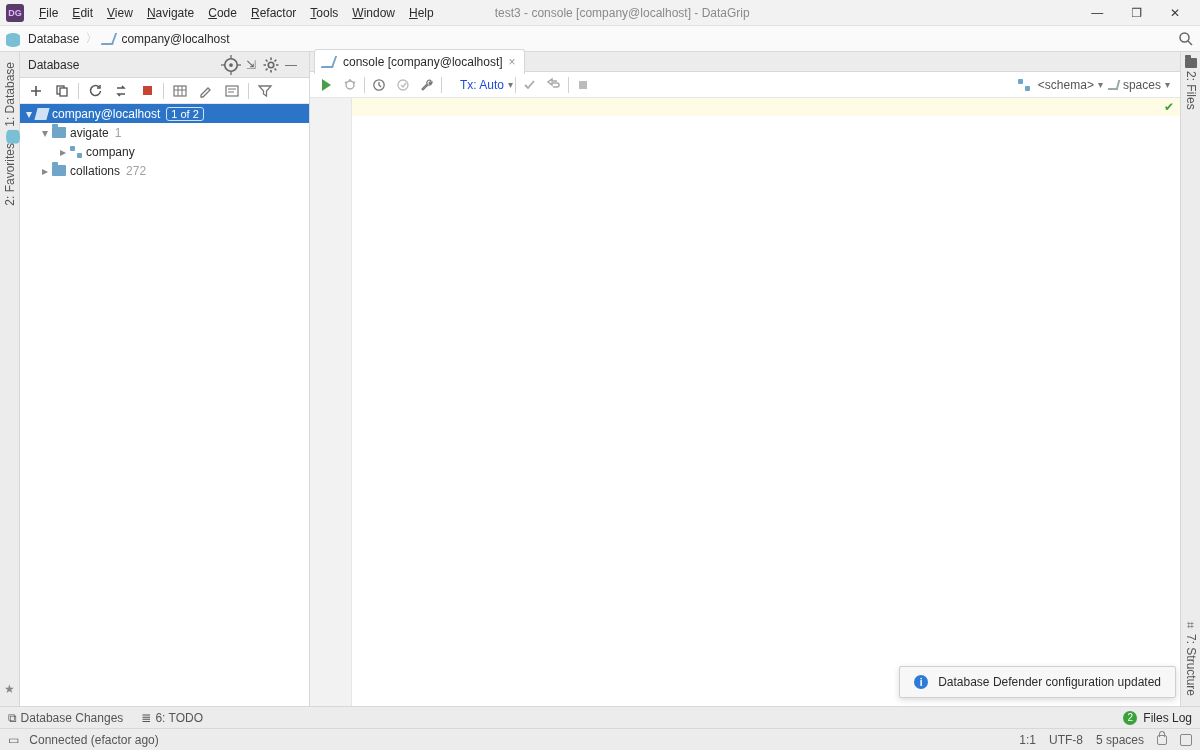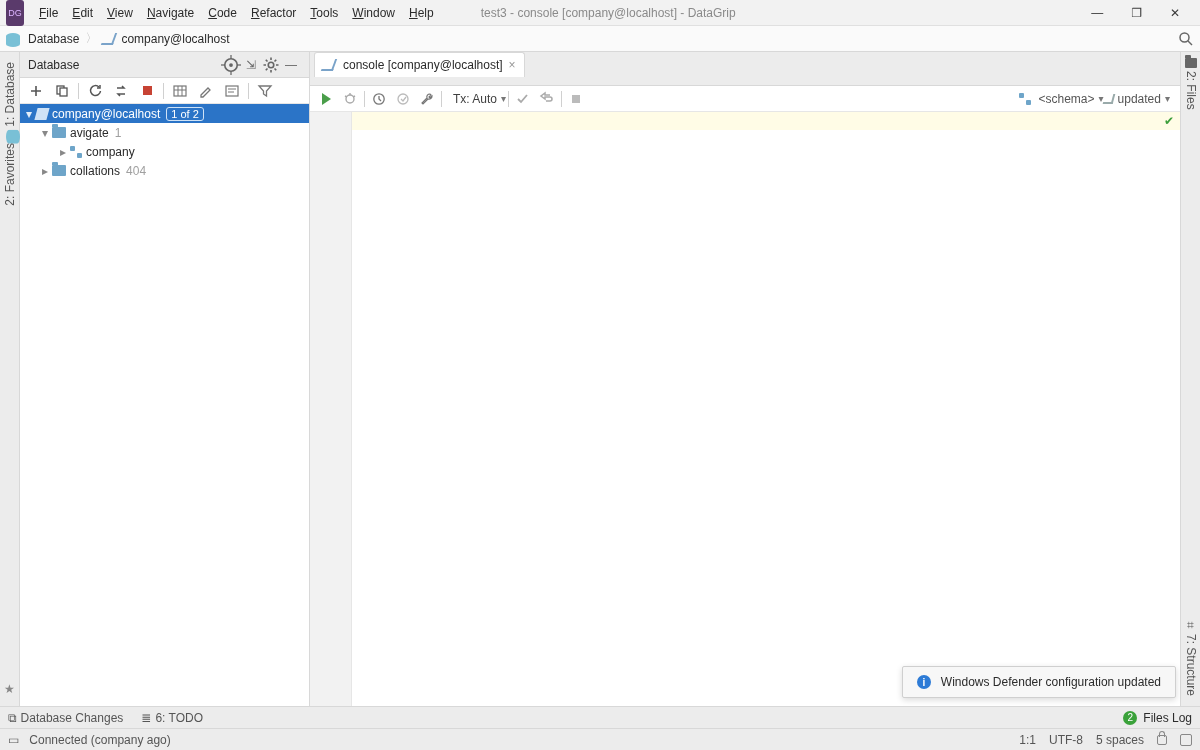--- a/index.html
+++ b/index.html
@@ -1,23 +1,23 @@
 <!DOCTYPE html>
 <html><head>
 <meta charset="utf-8">
 <style>
 * { box-sizing: border-box; margin: 0; padding: 0; font-family: "Segoe UI", Arial, sans-serif; font-size: 12px; }
 body { width: 1200px; height: 750px; background: #f2f2f2; overflow: hidden; position: relative; color: #2b2b2b; }
 
 
 .menubar { height: 26px; background: #f2f2f2; display: flex; align-items: center; padding: 0 6px; border-bottom: 1px solid #e0e0e0; }
-.app-icon { width: 18px; height: 26px; background:#5a3a6b; border-radius:3px; margin-right:8px; display:flex; align-items:center; justify-content:center; color:#dcb4ff; font-size:9px; font-weight:normal; }
+.app-icon { width: 18px; height: 18px; background:#5a3a6b; border-radius:3px; margin-right:8px; display:flex; align-items:center; justify-content:center; color:#dcb4ff; font-size:9px; font-weight:bold; }
 .menu-item { padding: 0 7px; cursor: default; }
 .menu-item u { text-decoration: underline; }
-.title-text { margin-left: 0; color: #8a8a8a; padding-left: 40px; }
+.title-text { margin-left: 14px; color: #8a8a8a; padding-left: 40px; }
 .win-controls { margin-left: auto; display:flex; gap: 28px; padding-right: 14px; color:#3a3a3a; }
 .win-controls span { cursor: default; }
 
 
 .navbar { height: 26px; background:#fafafa; border-bottom:1px solid #d8d8d8; display:flex; align-items:center; padding:0 6px; }
 .db-cyl { width:14px; height:12px; display:inline-block; margin-right:4px; }
 .db-cyl::before { content:""; display:block; width:14px; height:14px; background:
  radial-gradient(ellipse 7px 2px at 50% 2px, #79c0d6 98%, transparent 100%),
  linear-gradient(#79c0d6,#79c0d6);
  border-radius:7px/3px; }
@@ -65,29 +65,29 @@
 .schema-ic::before, .schema-ic::after { content:""; position:absolute; width:5px; height:5px; background:#6ea5c9; border-radius:1px; }
 .schema-ic::before{ left:0; top:0; }
 .schema-ic::after{ right:0; bottom:0; }
 .dim { color:#a0a0a0; margin-left:6px; }
 .badge { border:1px solid #9dbde0; border-radius:3px; padding:0 4px; margin-left:6px; font-size:11px; }
 .tree-row.selected .badge{ border-color:#cfe2f6; }
 .ds-ic { width:12px; height:12px; transform:skewX(-15deg); background:#cfe2f6; margin-right:4px; display:inline-block; }
 
 
 .editor-wrap { flex:1; display:flex; flex-direction:column; background:#fff; }
-.tabbar { height:34px; background:#ececec; border-bottom:1px solid #d8d8d8; display:flex; align-items:flex-start; padding-left:4px; }
+.tabbar { height:20px; background:#ececec; border-bottom:1px solid #d8d8d8; display:flex; align-items:center; padding-left:4px; }
 .tab { height:25px; background:#fff; border:1px solid #d8d8d8; border-bottom:none; display:flex; align-items:center; padding:0 8px; gap:6px; cursor:default; border-radius:3px 3px 0 0; }
 .tab .tab-close{ color:#999; cursor:default; }
 .ed-toolbar { height:26px; border-bottom:1px solid #e6e6e6; display:flex; align-items:center; padding:0 4px; }
 .ed-toolbar .run svg path{ fill:#4a9e4a; }
-.ed-right { margin-left:auto; display:flex; align-items:center; padding-right:6px; }
+.ed-right { margin-left:auto; display:flex; align-items:center; gap:6px; padding-right:6px; }
 .drop { display:flex; align-items:center; gap:4px; color:#555; cursor:default; }
 .chev { font-size:10px; color:#777; }
-.tx-label{ margin-left:9px; color:#404040; }
+.tx-label{ margin-left:16px; color:#1d4ed8; }
 .console-icon-grey{ width:10px; height:10px; transform:skewX(-15deg); border-right:2px solid #9aa; border-bottom:2px solid #9aa; display:inline-block; }
 
 .editor-body{ flex:1; display:flex; position:relative; }
 .gutter{ width:42px; background:#f2f2f2; border-right:1px solid #e6e6e6; }
 .code-area{ flex:1; background:#fff; position:relative; }
 .cursor-line{ position:absolute; top:0; left:0; right:0; height:18px; background:#fffce6; }
 .ok-check{ position:absolute; right:6px; top:2px; color:#3b9e3b; }
 
 
 .notif { position:absolute; right:24px; bottom:52px; background:#f7f7f7; border:1px solid #cfcfcf; box-shadow:0 2px 6px rgba(0,0,0,.15); padding:8px 14px; display:flex; align-items:center; gap:10px; border-radius:2px; }
@@ -253,21 +253,21 @@
       </div>
       <div class="tree-row" style="padding-left:36px">
         <span class="tw">▸</span>
         <span class="schema-ic"></span>
         <span>company</span>
       </div>
       <div class="tree-row" style="padding-left:18px">
         <span class="tw">▸</span>
         <span class="folder"></span>
         <span>collations</span>
-        <span class="dim">404</span>
+        <span class="dim">272</span>
       </div>
     </div>
   </div>
 
   <div class="editor-wrap">
     <div class="tabbar">
       <div class="tab">
         <span class="console-glyph"></span>
         <span>console [company@localhost]</span>
         <span class="tab-close">×</span>
@@ -329,21 +329,21 @@
         </span>
 
       <div class="ed-right">
         <span class="drop">
           <span class="schema-ic"></span>
           <span>&lt;schema&gt;</span>
           <span class="chev">▾</span>
         </span>
         <span class="drop">
           <span class="console-icon-grey"></span>
-          <span>updated</span>
+          <span>spaces</span>
           <span class="chev">▾</span>
         </span>
       </div>
     </div>
     <div class="editor-body">
       <div class="gutter"></div>
       <div class="code-area">
         <div class="cursor-line"></div>
         <span class="ok-check">✔</span>
       </div>
@@ -358,41 +358,41 @@
     <div style="flex:1"></div>
     <div class="rr-item" style="margin-bottom:10px">
       <span>⌗</span>
       <span>7: Structure</span>
     </div>
   </div>
 </div>
 
 <div class="notif">
   <span class="info-ic">i</span>
-  <span>Windows Defender configuration updated</span>
+  <span>Database Defender configuration updated</span>
 </div>
 
 <div class="bottom-tools">
   <span class="bt-item">
     <span>⧉</span>
     <span>Database Changes</span>
   </span>
   <span class="bt-item">
     <span>≣</span>
     <span>6: TODO</span>
   </span>
   <span class="event-log">
     <span class="ev-badge">2</span>
     <span>Files Log</span>
   </span>
 </div>
 
 <div class="statusbar">
   <span>▭</span>
-  <span>Connected (company ago)</span>
+  <span>Connected (efactor ago)</span>
   <div class="right">
     <span>1:1</span>
     <span>UTF-8</span>
     <span>5 spaces</span>
     <span class="lock-ic"></span>
     <span class="face-ic"></span>
   </div>
 </div>
 
 </body></html>

